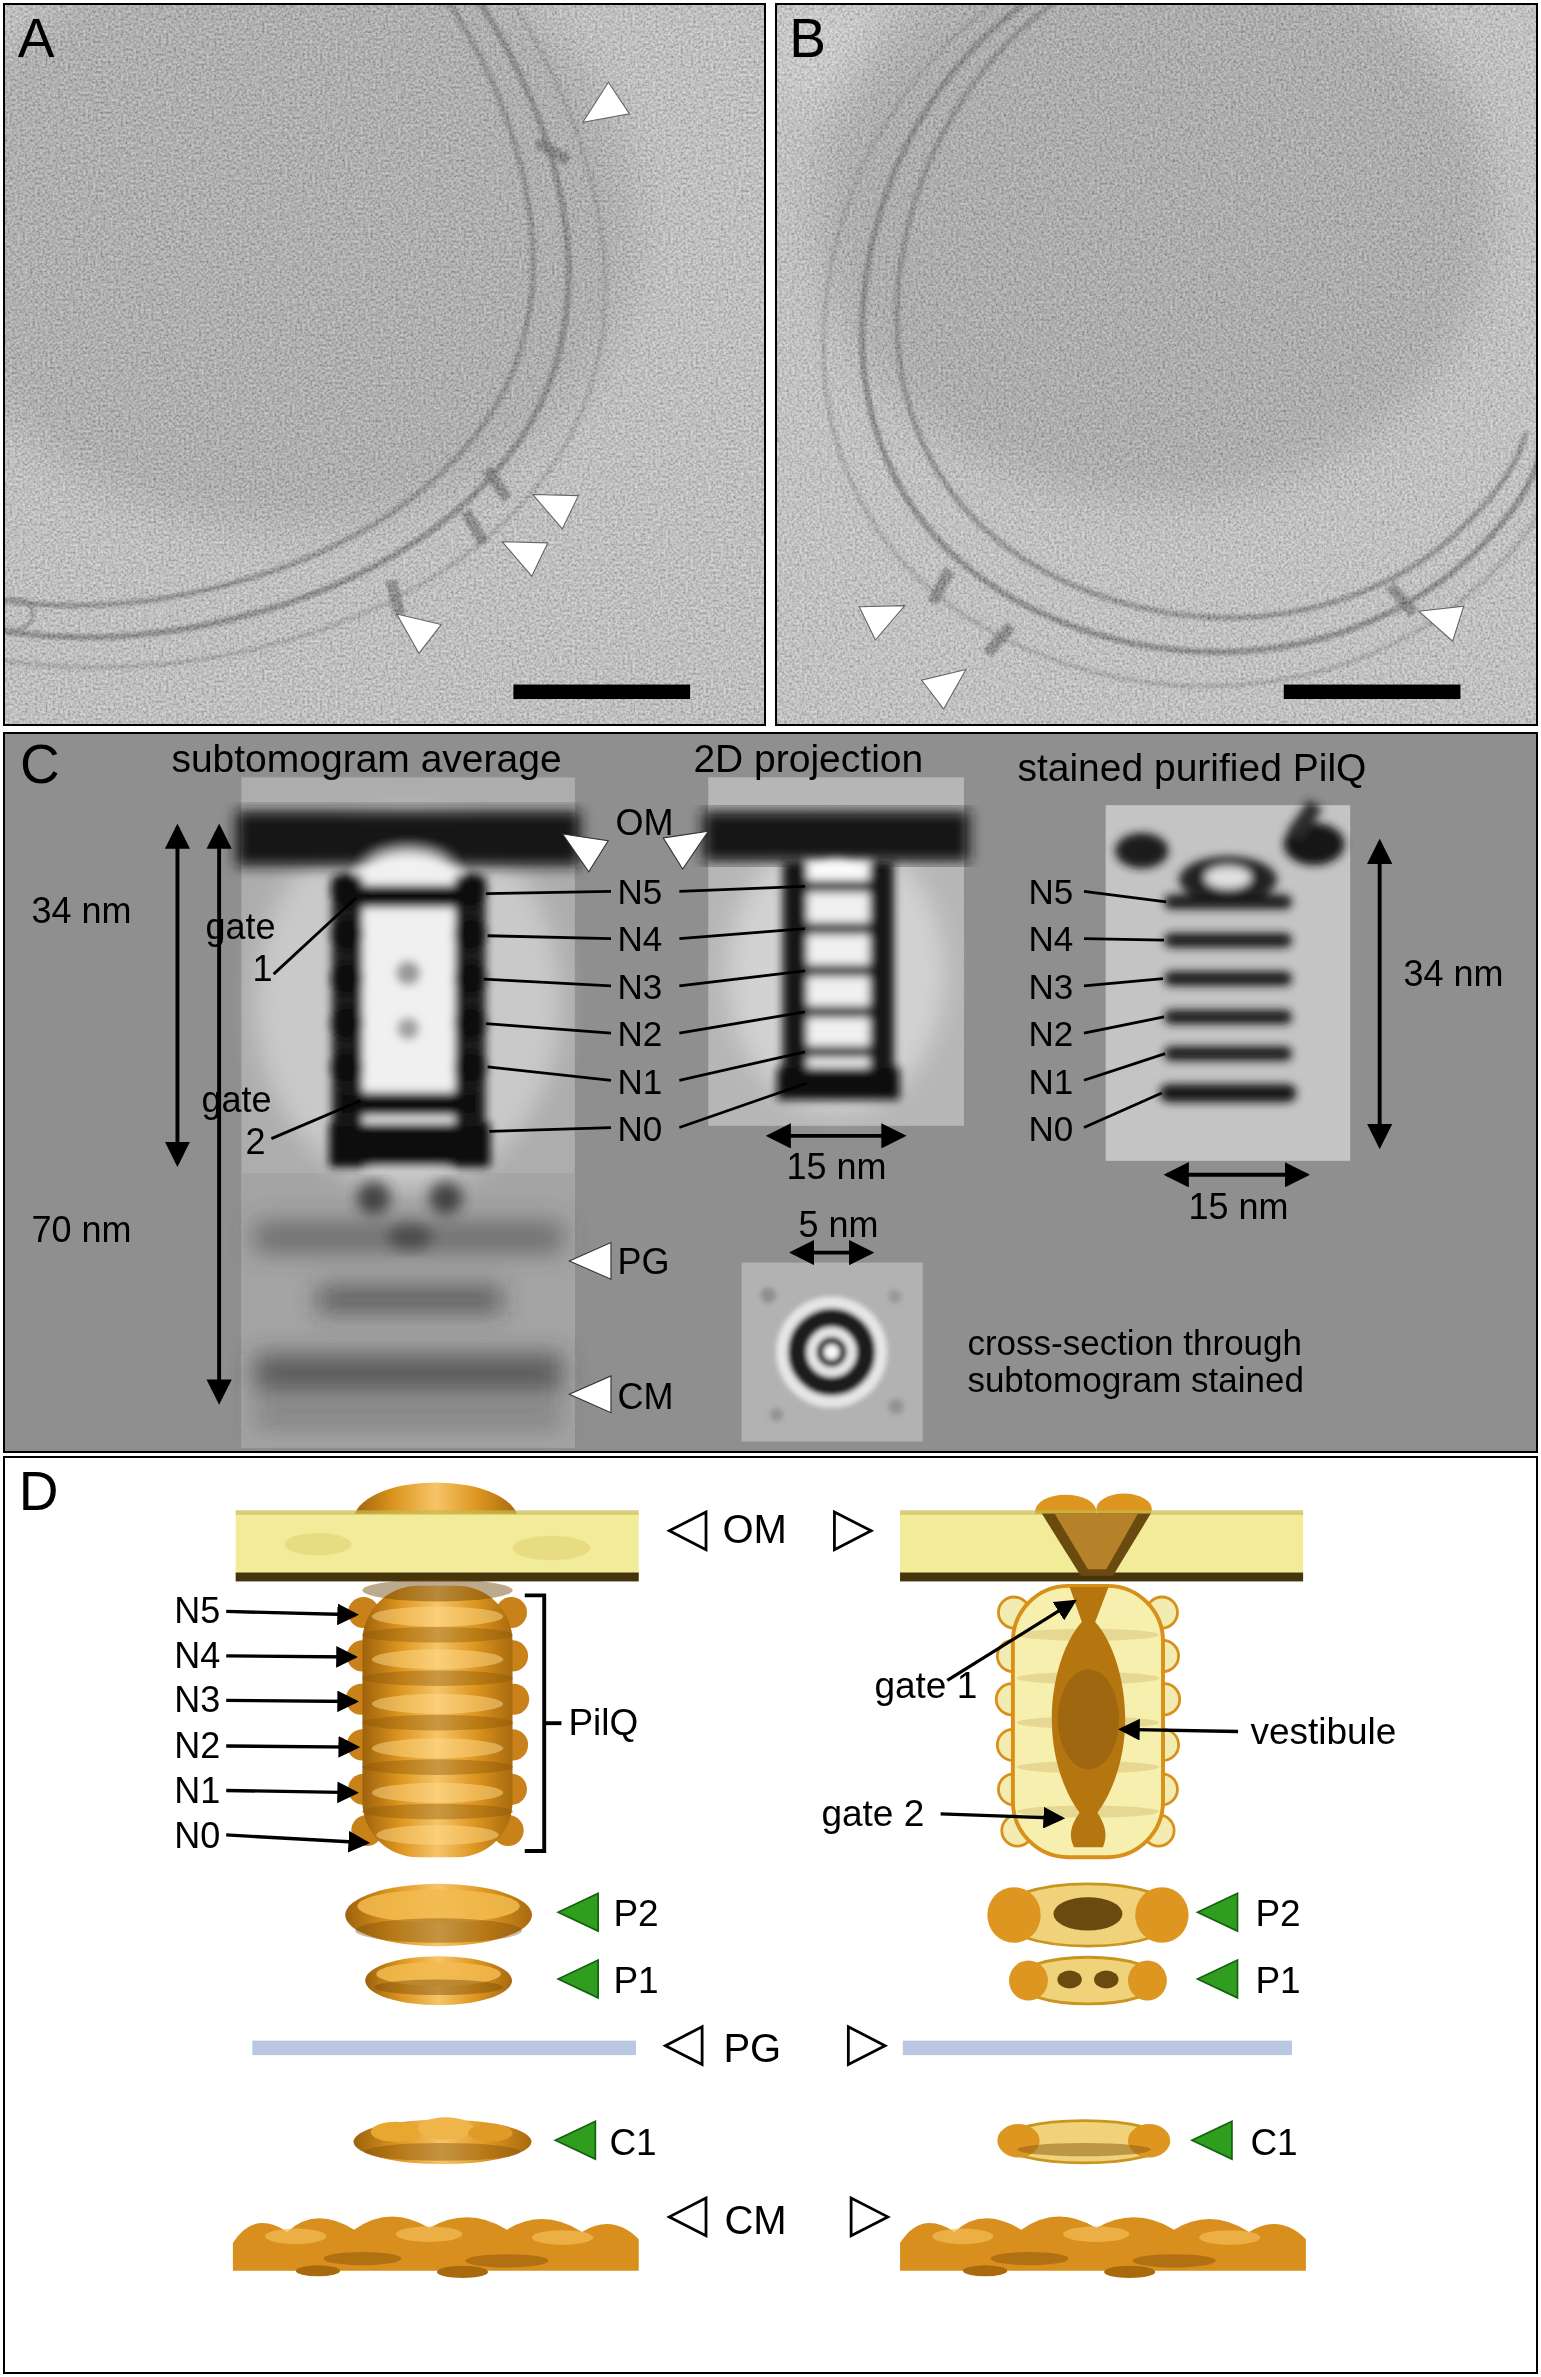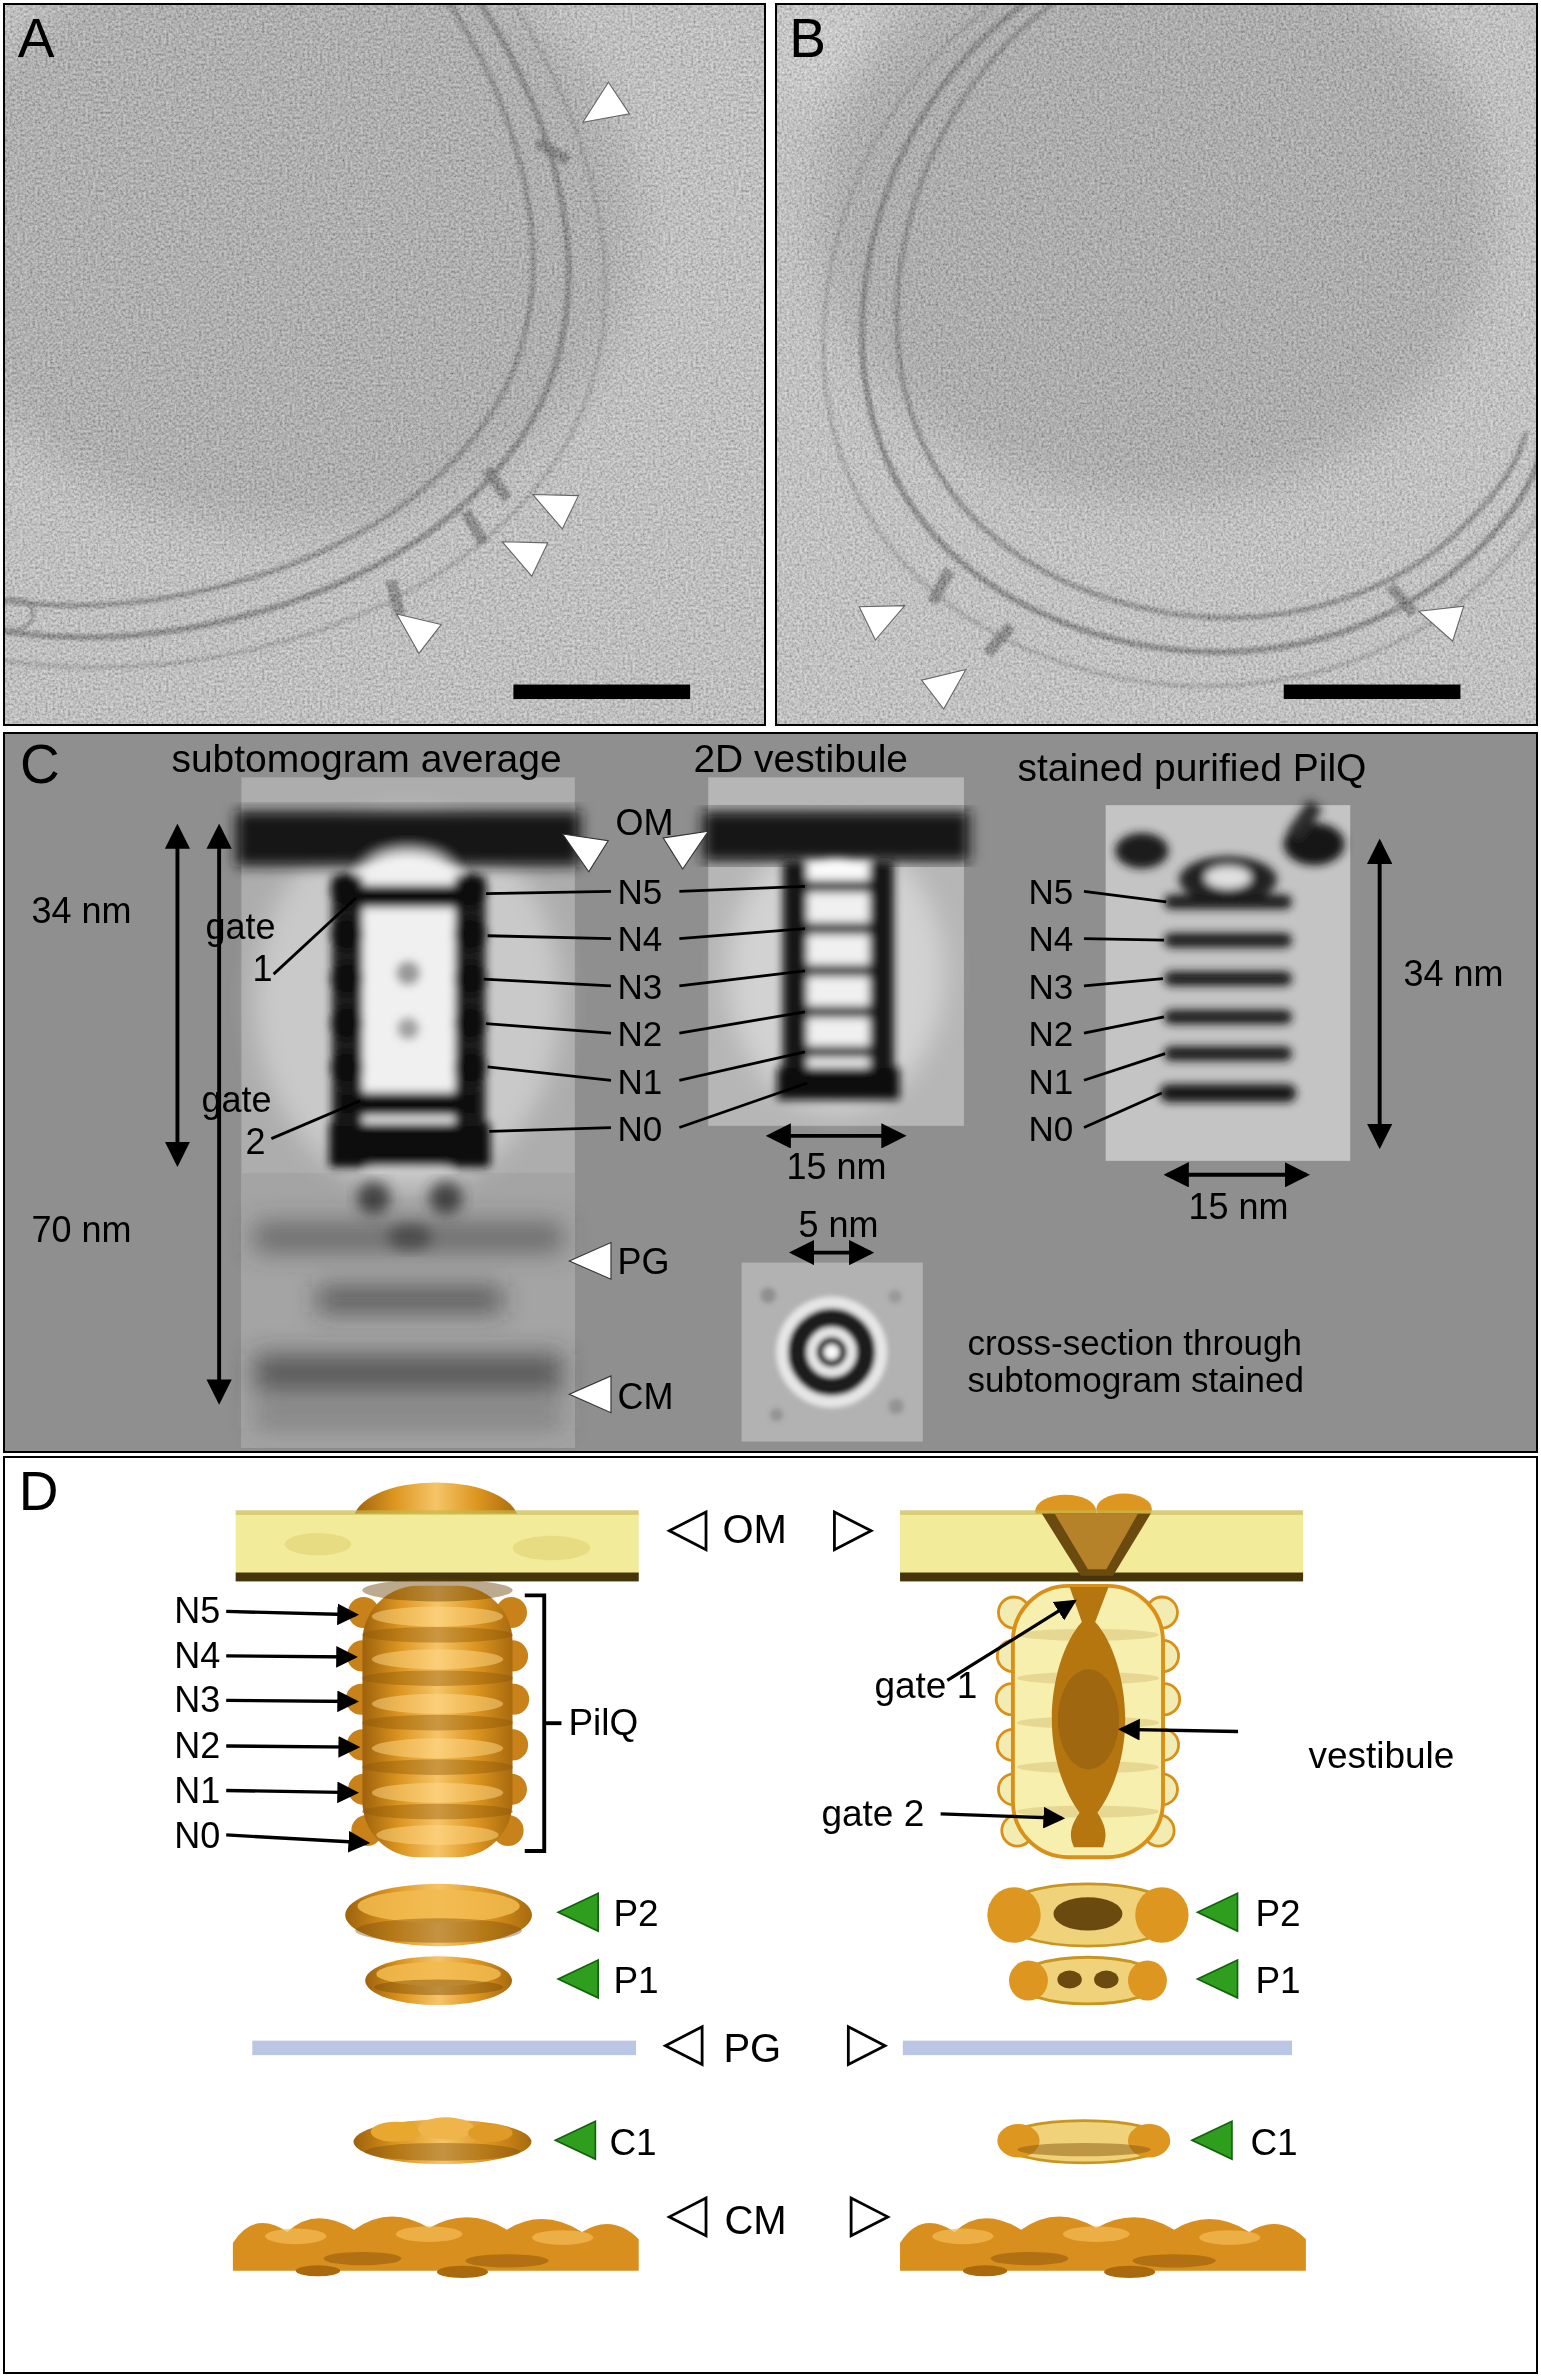--- a/index.html
+++ b/index.html
@@ -249,21 +249,21 @@
       <g stroke="#333" stroke-width="2">
         <polygon points="1000,180 1082,192 1047,248" fill="#fff"></polygon>
         <polygon points="1262,175 1181,187 1216,243" fill="#fff"></polygon>
         <polygon points="1012,948 1087,915 1087,981" fill="#fff"></polygon>
         <polygon points="1012,1188 1087,1155 1087,1221" fill="#fff"></polygon>
       </g>
     </svg>
 
     <div class="t letter" style="left:14.5px; top:2.2px;">C</div>
     <div class="t f70" style="left:166px; top:4.5px;">subtomogram average</div>
-    <div class="t f70" style="left:688px; top:4.5px;">2D vestibule</div>
+    <div class="t f70" style="left:688px; top:4.5px;">2D projection</div>
     <div class="t f70" style="left:1012px; top:14px;">stained purified PilQ</div>
 
     <div class="t f64" style="left:26px; top:158px;">34 nm</div>
     <div class="t f64" style="left:26px; top:477px;">70 nm</div>
     <div class="t f64" style="left:200px; top:174px;">gate</div>
     <div class="t f64" style="left:247px; top:216px;">1</div>
     <div class="t f64" style="left:196px; top:347px;">gate</div>
     <div class="t f64" style="left:240px; top:389px;">2</div>
     <div class="t f64" style="left:610px; top:70px;">OM</div>
 
@@ -475,21 +475,21 @@
     <div class="t f64 ralign" style="left:155px; top:134px;">N5</div>
     <div class="t f64 ralign" style="left:155px; top:179px;">N4</div>
     <div class="t f64 ralign" style="left:155px; top:223px;">N3</div>
     <div class="t f64 ralign" style="left:155px; top:269px;">N2</div>
     <div class="t f64 ralign" style="left:155px; top:314px;">N1</div>
     <div class="t f64 ralign" style="left:155px; top:359px;">N0</div>
 
     <div class="t f66" style="left:563px; top:246px;">PilQ</div>
     <div class="t f72" style="left:717px; top:50px;">OM</div>
     <div class="t f66" style="left:821px; top:209px;margin-left:48px;">gate 1</div>
-    <div class="t f66" style="left:1303px; top:255px;margin-top:24px;">vestibule</div>
+    <div class="t f66" style="left:1245px; top:255px;">vestibule</div>
     <div class="t f66" style="left:816px; top:337px;">gate 2</div>
 
     <div class="t f66" style="left:608px; top:437px;">P2</div>
     <div class="t f66" style="left:608px; top:504px;">P1</div>
     <div class="t f66" style="left:604px; top:666px;">C1</div>
     <div class="t f66" style="left:1250px; top:437px;">P2</div>
     <div class="t f66" style="left:1250px; top:504px;">P1</div>
     <div class="t f66" style="left:1245px; top:666px;">C1</div>
 
     <div class="t f72" style="left:718px; top:569px;">PG</div>

